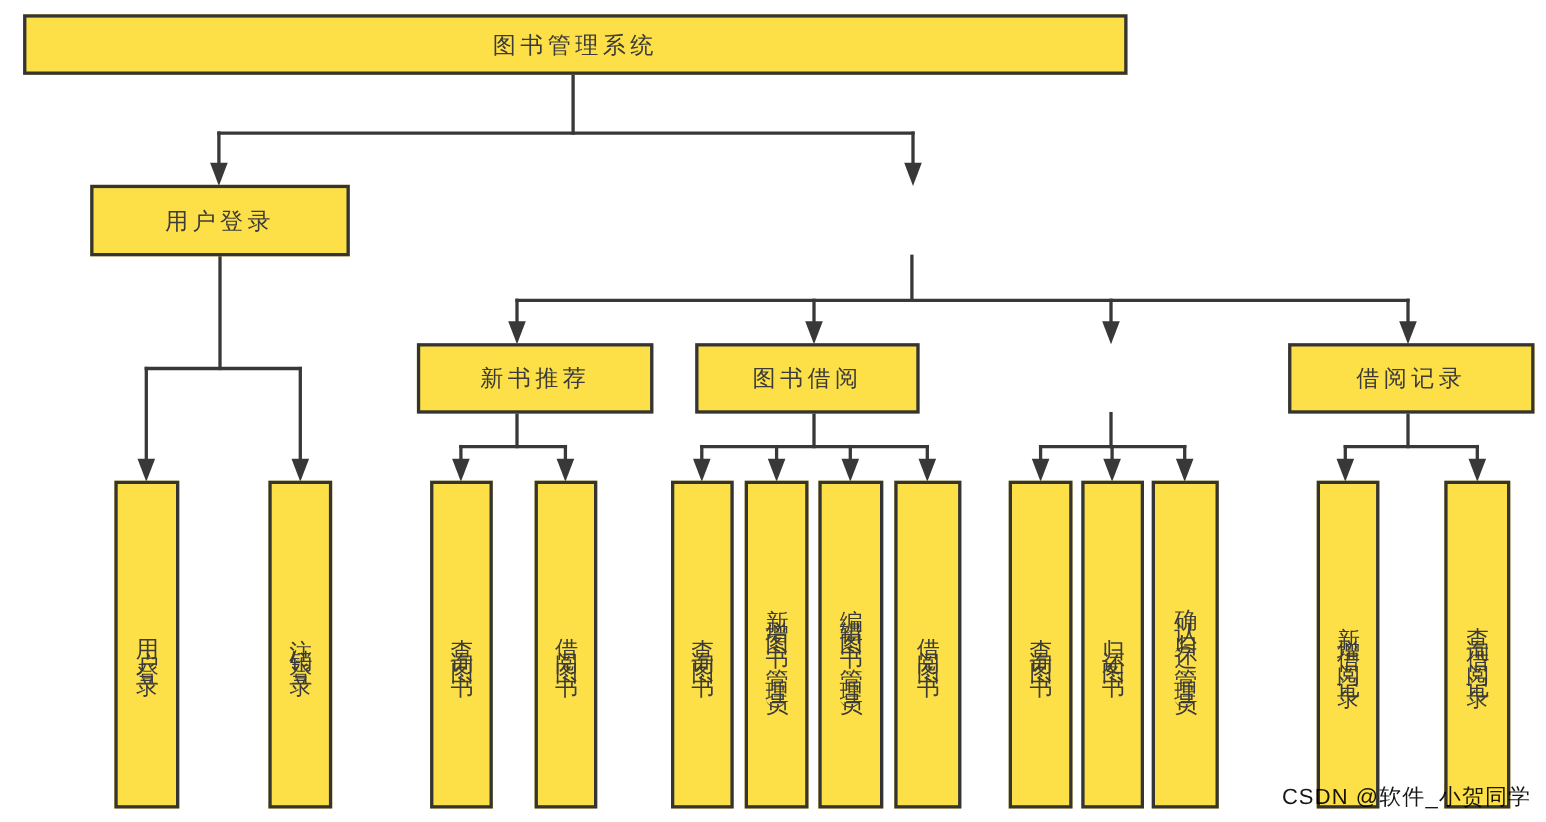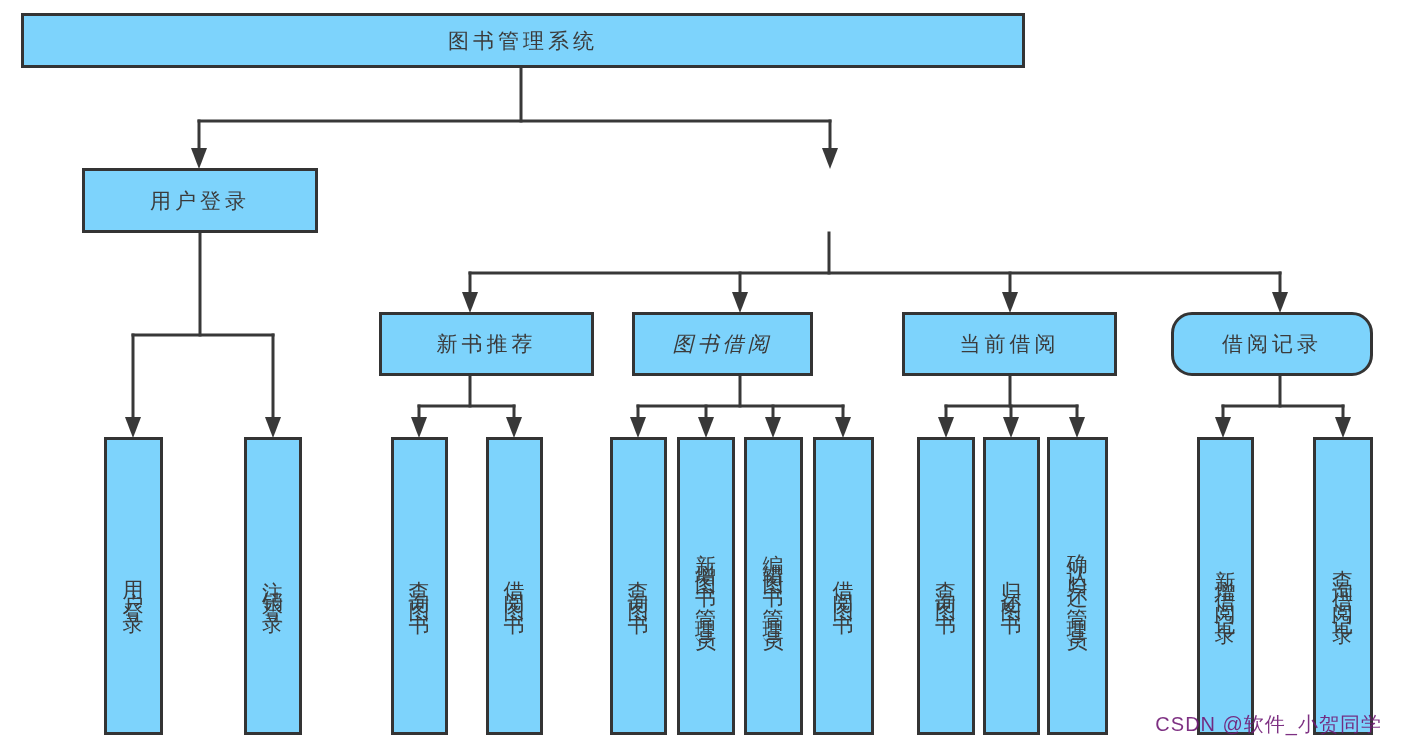--- a/index.html
+++ b/index.html
@@ -18,47 +18,47 @@
   .connectors {
     position: absolute;
     left: 0;
     top: 0;
     z-index: 1;
   }
   .box {
     position: absolute;
     box-sizing: border-box;
     border: 3px solid #343434;
-    background: #7dd3fc;
+    background: #fde047;
     display: flex;
     align-items: center;
     justify-content: center;
     z-index: 2;
   }
   .box .lbl {
     color: #3b3b3b;
     font-size: 21px;
     letter-spacing: 4px;
     white-space: nowrap;
   }
   .box.v .lbl {
     writing-mode: vertical-rl;
     text-orientation: mixed;
     letter-spacing: 11px;
     font-size: 21px;
     line-height: 1;
   }
   .watermark {
     position: absolute;
-    right: 23px;
+    right: 13px;
     top: 711px;
     z-index: 3;
     font-size: 20px;
     letter-spacing: 1px;
-    color: #701a75;
+    color: #000000;
     opacity: 0.9;
     white-space: nowrap;
   }
 </style>
 </head>
 <body>
 
 <div class="canvas">
 
   <svg class="connectors" width="1405" height="747" viewBox="0 0 1405 747">
@@ -131,27 +131,24 @@
     <span class="lbl">图书管理系统</span>
   </div>
 
   <div class="box" style="left:82px; top:168px; width:236px; height:65px;">
     <span class="lbl">用户登录</span>
   </div>
 
   <div class="box" style="left:363px; top:312px; width:215px; height:64px;margin-left:16px;">
     <span class="lbl">新书推荐</span>
   </div>
-  <div class="box" style="left:632px; top:312px; width:181px; height:64px;font-style:italic;">
+  <div class="box" style="left:632px; top:312px; width:204px; height:64px;">
     <span class="lbl">图书借阅</span>
   </div>
-  <div class="box" style="left:902px; top:312px; width:215px; height:64px;">
-    <span class="lbl">当前借阅</span>
-  </div>
-  <div class="box" style="left:1171px; top:312px; width:202px; height:64px;border-radius:21px;">
+  <div class="box" style="left:1171px; top:312px; width:224px; height:64px;">
     <span class="lbl">借阅记录</span>
   </div>
 
   <div class="box v" style="left:104px; top:437px; width:59px; height:298px;">
     <span class="lbl">用户登录</span>
   </div>
   <div class="box v" style="left:244px; top:437px; width:58px; height:298px;">
     <span class="lbl">注销登录</span>
   </div>
 

